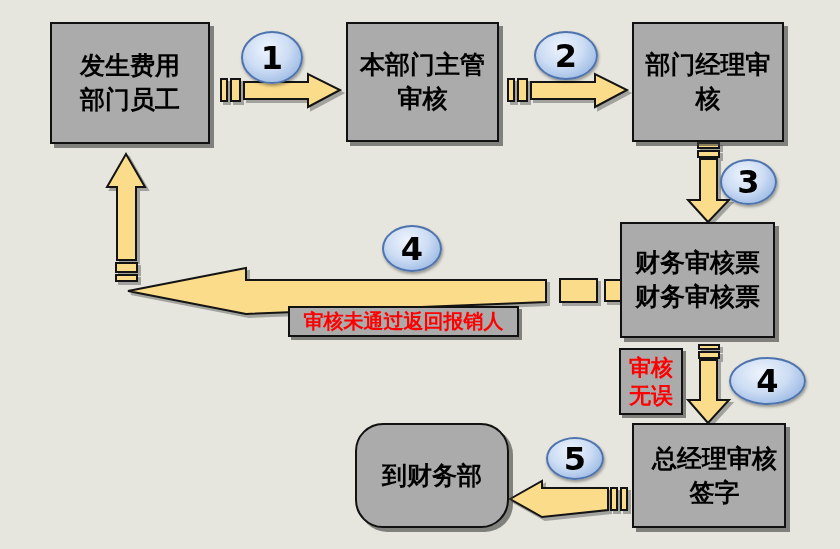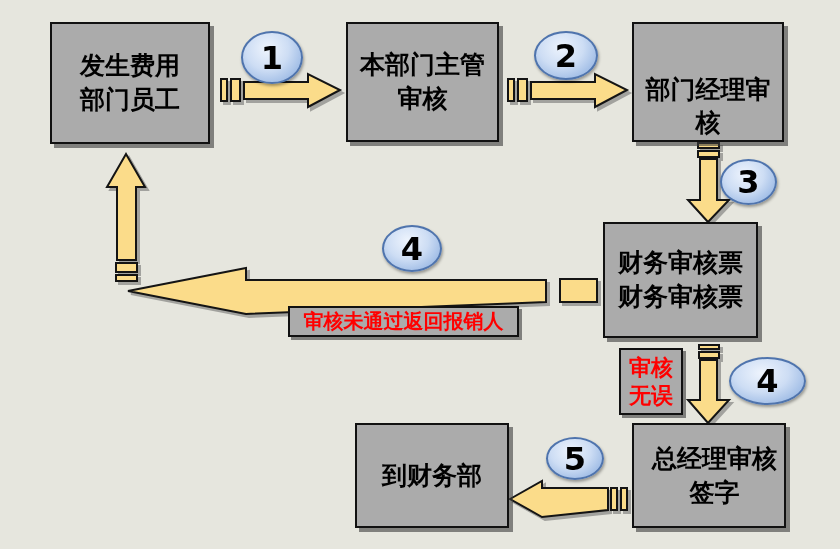--- a/index.html
+++ b/index.html
@@ -54,24 +54,24 @@
   }
   .arrow polygon, .arrow rect {
     fill: #fbdc8a;
     stroke: #141414;
     stroke-width: 2;
     stroke-linejoin: miter;
   }
   
   .n-employee    { left: 50px;  top: 22px;  width: 160px; height: 122px; }
   .n-supervisor  { left: 346px; top: 22px;  width: 153px; height: 120px; }
-  .n-deptmgr     { left: 632px; top: 22px;  width: 152px; height: 120px; justify-content: flex-end; }
-  .n-finance     { left: 603px; top: 222px; width: 155px; height: 116px; }
+  .n-deptmgr     { left: 632px; top: 22px;  width: 152px; height: 120px; }
+  .n-finance     { left: 620px; top: 222px; width: 155px; height: 116px; }
   .n-gm          { left: 632px; top: 423px; width: 154px; height: 105px; padding-left: 11px; }
-  .n-cashier     { left: 355px; top: 423px; width: 154px; height: 105px; }
+  .n-cashier     { left: 355px; top: 423px; width: 154px; height: 105px; border-radius: 28px; }
   
   .s1  { left: 241px; top: 31px;  width: 62px; height: 53px; }
   .s2  { left: 534px; top: 31px;  width: 64px; height: 49px; }
   .s3  { left: 720px; top: 159px; width: 57px; height: 46px; }
   .s4a { left: 382px; top: 225px; width: 60px; height: 47px; }
   .s4b { left: 729px; top: 357px; width: 77px; height: 48px; }
   .s5  { left: 546px; top: 437px; width: 58px; height: 43px; }
   
   .a1  { left: 219px; top: 70px; }
   .a2  { left: 506px; top: 70px; }

